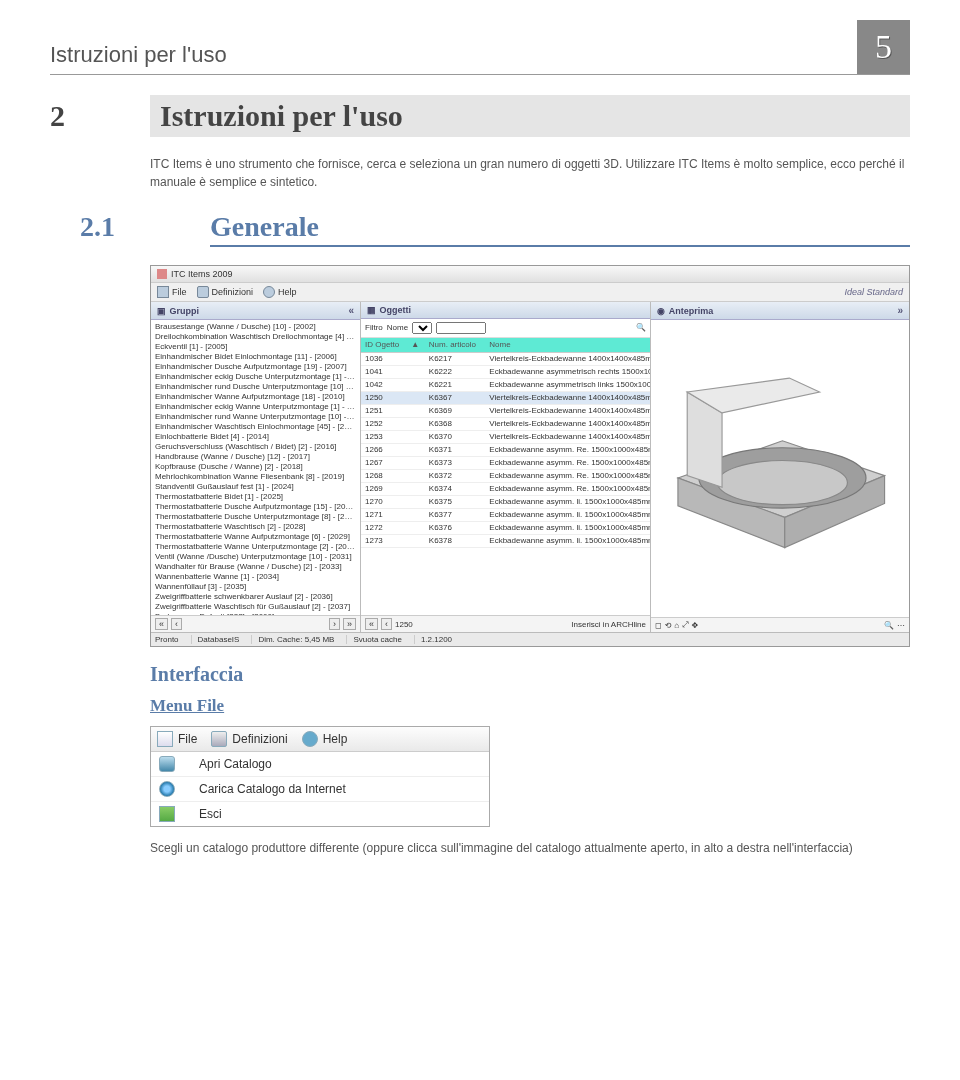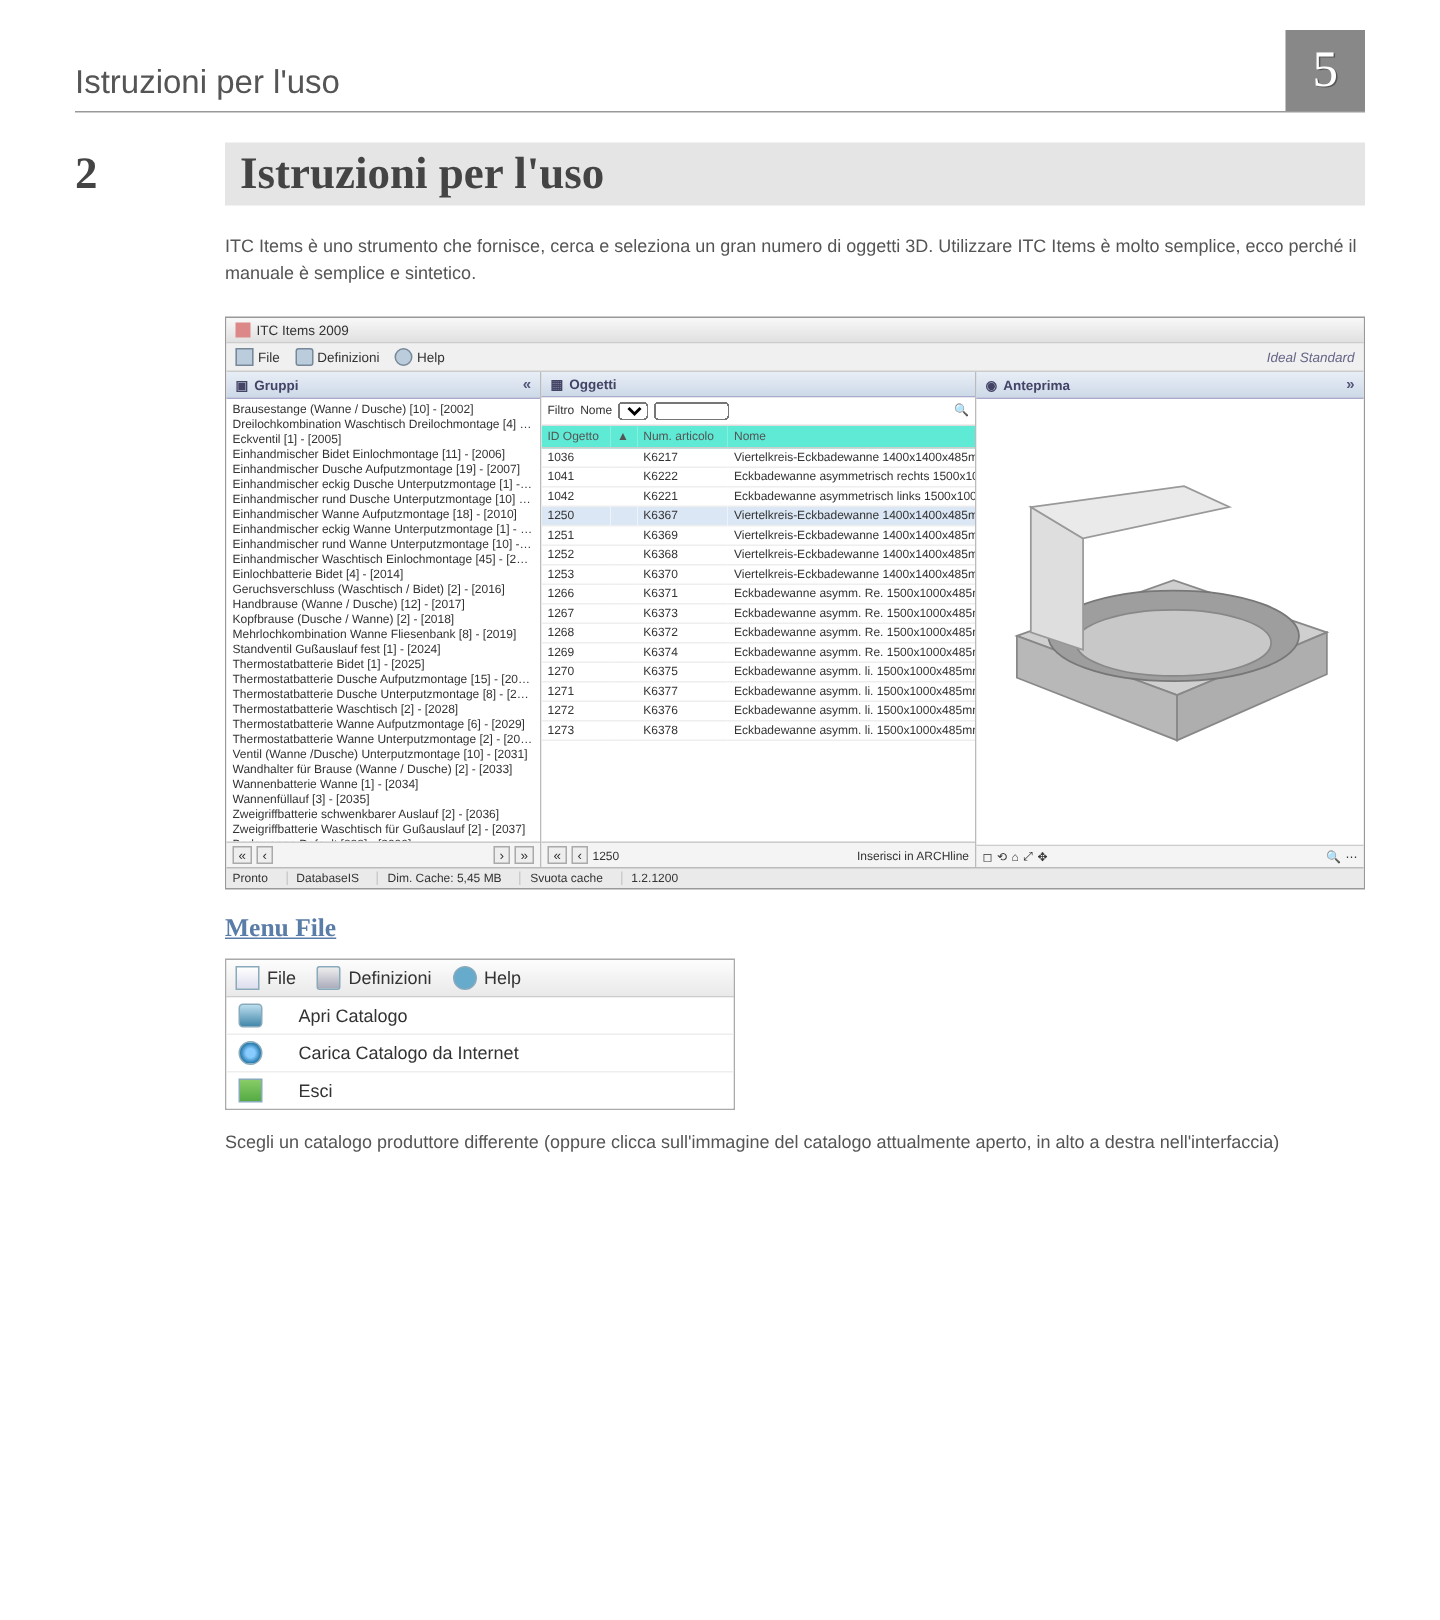--- a/index.html
+++ b/index.html
@@ -73,20 +73,24 @@
       <div class="page-number-bg"><span class="page-number">5</span></div>
     </div>
   </div>
 
   <div class="section-row">
     <div class="section-num">2</div>
     <div class="section-title">Istruzioni per l'uso</div>
   </div>
   <p class="body-text">ITC Items è uno strumento che fornisce, cerca e seleziona un gran numero di oggetti 3D. Utilizzare ITC Items è molto semplice, ecco perché il manuale è semplice e sintetico.</p>
 
+  <div class="subsection-row">
+    <div class="subsection-num">2.1</div>
+    <div class="subsection-title">Generale</div>
+  </div>
 
   <div class="screenshot">
     <div class="app-window">
       <div class="titlebar">
         <span class="icon-sq"></span>
         <span>ITC Items 2009</span>
       </div>
       <div class="menubar">
         <div class="mitem">
             <span class="micon micon2 micon-file"></span>
@@ -310,20 +314,21 @@
       <div class="statusbar">
         <span>Pronto</span>
         <span>DatabaseIS</span>
         <span>Dim. Cache: 5,45 MB</span>
         <span>Svuota cache</span>
         <span>1.2.1200</span>
       </div>
     </div>
   </div>
 
+  <div class="h4">Interfaccia</div>
   <div class="h5">Menu File</div>
 
   <div class="menu-shot">
     <div class="top">
       <div class="mi">
           <span class="micon2 micon-file"></span>
           <span>File</span>
         </div>
       <div class="mi">
           <span class="micon2 micon-gear"></span>

